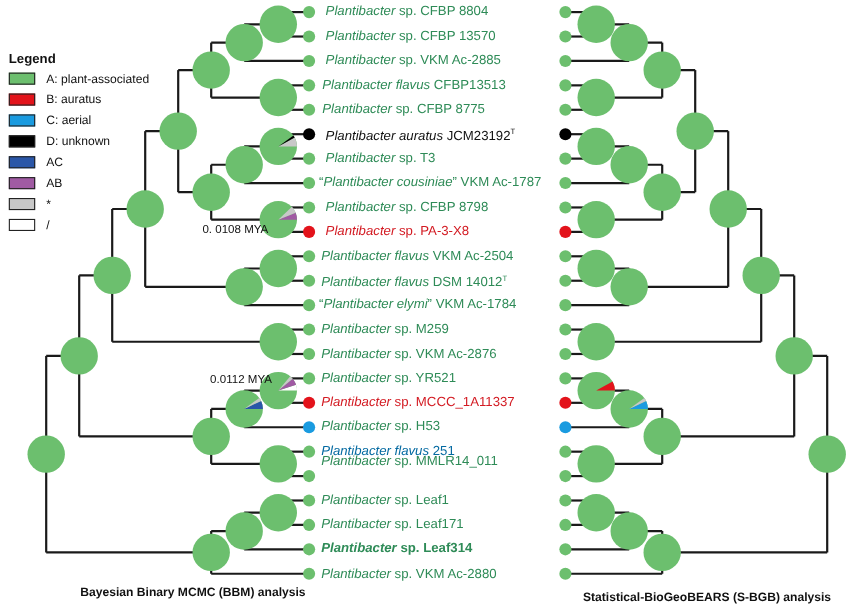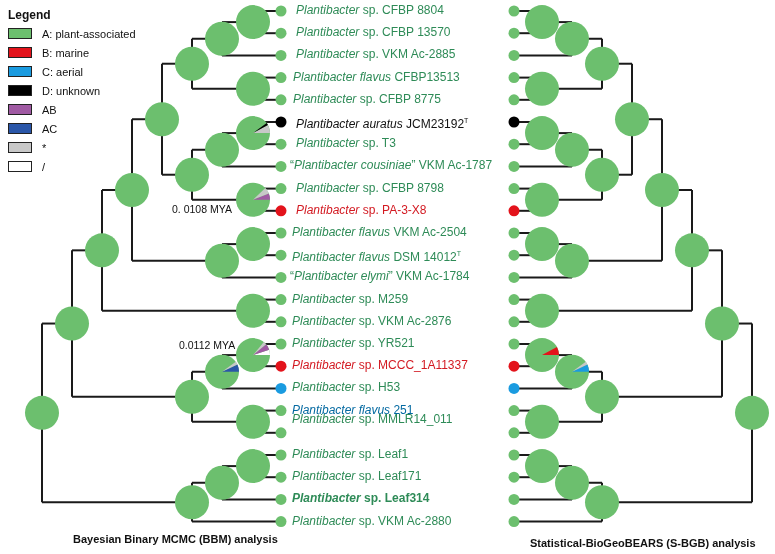--- a/index.html
+++ b/index.html
@@ -1,26 +1,26 @@
 <!DOCTYPE html>
 <html><head>
 <meta charset="utf-8">
 <style>
   html, body { margin: 0; padding: 0; background: #ffffff; }
   body { width: 775px; height: 554px; position: relative; overflow: hidden;
          font-family: "Liberation Sans", sans-serif; }
   #stage { position: absolute; left: 0; top: 0; width: 775px; height: 554px; }
   .legend { position: absolute; left: 8px; top: 8px; font-size: 11px; color: #111; }
-  .legend-title { font-weight: bold; font-size: 12px; margin-bottom: 6px; }
+  .legend-title { font-weight: bold; font-size: 12px; margin-bottom: 6px; margin-top: 38px; }
   .legend-row { display: flex; align-items: flex-start; height: 19px; }
   .legend-swatch { width: 24px; height: 11px; border: 1px solid #222; margin-right: 10px; box-sizing: border-box; }
   .tip-label { position: absolute; font-size: 12px; white-space: nowrap; line-height: 14px; }
   .tip-label i { font-style: italic; }
   .tip-label sup { font-size: 7px; vertical-align: 5px; }
-  .node-label { position: absolute; font-size: 10.5px; color: #111; white-space: nowrap; }
+  .node-label { position: absolute; font-size: 10.5px; color: #111; white-space: nowrap; margin-left: 12px; }
   .panel-title { position: absolute; font-weight: bold; font-size: 11px; color: #111; white-space: nowrap; }
 </style>
 </head>
 <body>
 
 <svg id="stage" xmlns="http://www.w3.org/2000/svg" width="775" height="554" viewBox="0 0 775 554">
   <g id="left-tree">
       <g>
         <line x1="253" y1="11" x2="253" y2="33.2" stroke="#1a1a1a" stroke-width="2"></line>
         <line x1="253" y1="11" x2="281" y2="11" stroke="#1a1a1a" stroke-width="2"></line>
@@ -376,37 +376,37 @@
 
 <div class="legend">
   <div class="legend-title">Legend</div>
   <div id="legend-rows">
       <div class="legend-row">
         <span class="legend-swatch" style="background: rgb(108, 191, 110);"></span>
         <span>A: plant-associated</span>
       </div>
       <div class="legend-row">
         <span class="legend-swatch" style="background: rgb(227, 19, 27);"></span>
-        <span>B: marine</span>
+        <span>B: auratus</span>
       </div>
       <div class="legend-row">
         <span class="legend-swatch" style="background: rgb(26, 155, 224);"></span>
         <span>C: aerial</span>
       </div>
       <div class="legend-row">
         <span class="legend-swatch" style="background: rgb(0, 0, 0);"></span>
         <span>D: unknown</span>
       </div>
       <div class="legend-row">
+        <span class="legend-swatch" style="background: rgb(42, 86, 168);"></span>
+        <span>AC</span>
+      </div>
+      <div class="legend-row">
         <span class="legend-swatch" style="background: rgb(160, 90, 163);"></span>
         <span>AB</span>
-      </div>
-      <div class="legend-row">
-        <span class="legend-swatch" style="background: rgb(42, 86, 168);"></span>
-        <span>AC</span>
       </div>
       <div class="legend-row">
         <span class="legend-swatch" style="background: rgb(200, 200, 200);"></span>
         <span>*</span>
       </div>
       <div class="legend-row">
         <span class="legend-swatch" style="background: rgb(255, 255, 255);"></span>
         <span>/</span>
       </div>
     </div>

